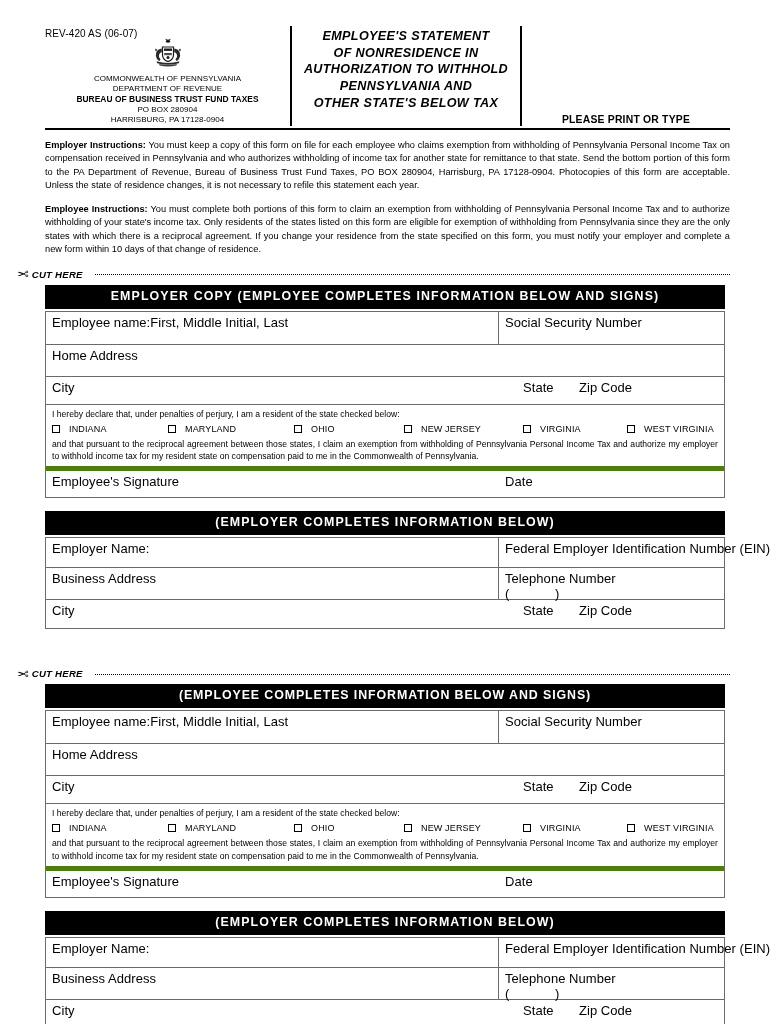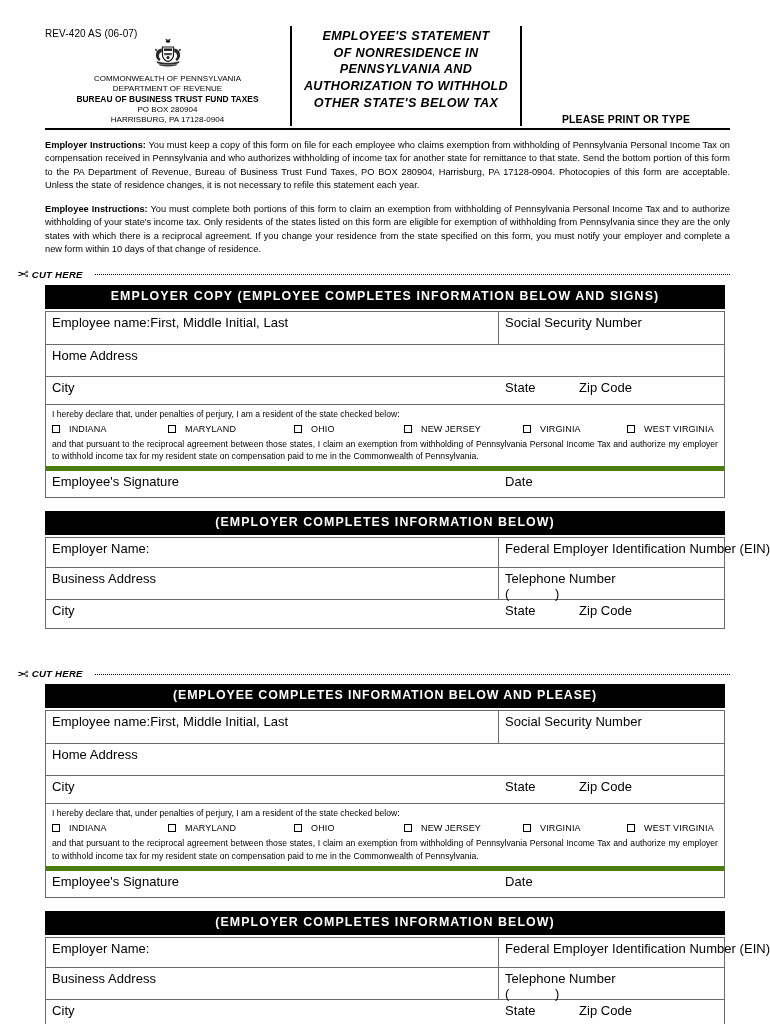--- a/index.html
+++ b/index.html
@@ -155,21 +155,21 @@
   .h-addr  { height: 32px; }
   .h-city  { height: 28px; }
   .h-sig   { height: 26px; }
   .h-emp   { height: 30px; }
   .h-bus   { height: 32px; }
 
   .lbl { font-size: 13px; letter-spacing: .05px; white-space: nowrap; }
   .paren { font-size: 13px; letter-spacing: 21px; line-height: 1; margin-top: 1px; }
 
   .city-row { position: relative; }
-  .city-row .state-lbl { position: absolute; left: 459px; top: 3px; }
+  .city-row .state-lbl { position: absolute; left: 477px; top: 3px; }
   .city-row .zip-lbl   { position: absolute; left: 533px; top: 3px; }
 
   
   .declare {
     border-bottom: 5px solid #4d7c0f;
     padding: 4px 6px 4px 6px;
   }
   .declare-line { font-size: 8.6px; margin-bottom: 5px; }
   .states {
     display: flex;
@@ -247,22 +247,22 @@
         <div class="b">BUREAU OF BUSINESS TRUST FUND TAXES</div>
         <div>PO BOX 280904</div>
         <div>HARRISBURG, PA 17128-0904</div>
       </div>
     </div>
 
     <div class="hdr-mid">
       <div class="form-title">
         <div>EMPLOYEE'S STATEMENT</div>
         <div>OF NONRESIDENCE IN</div>
+        <div>AUTHORIZATION TO WITHHOLD</div>
         <div>PENNSYLVANIA AND</div>
-        <div>AUTHORIZATION TO WITHHOLD</div>
         <div>OTHER STATE'S BELOW TAX</div>
       </div>
     </div>
 
     <div class="hdr-right">
       <div class="please-print">PLEASE PRINT OR TYPE</div>
     </div>
   </div>
   <div class="hdr-rule"></div>
 
@@ -381,21 +381,21 @@
   <div class="gap-lg"></div>
 
   <div class="cut-row">
     <span class="scissors">✂</span>
     <span class="cut-label">CUT HERE</span>
     <span class="cut-dash"></span>
   </div>
 
   <div class="band-wrap">
     <div class="banner two-line">
-      <div>(EMPLOYEE COMPLETES INFORMATION BELOW AND PLEASE)</div>
+      <div>(EMPLOYEE COMPLETES INFORMATION BELOW AND SIGNS)</div>
     </div>
   </div>
 
   <div class="ftable">
 
     <div class="frow h-name">
       <div class="fcell left">
         <span class="lbl">Employee name:</span><span class="sp"></span><span class="lbl">First,  Middle Initial,  Last</span>
       </div>
       <div class="fcell right">

